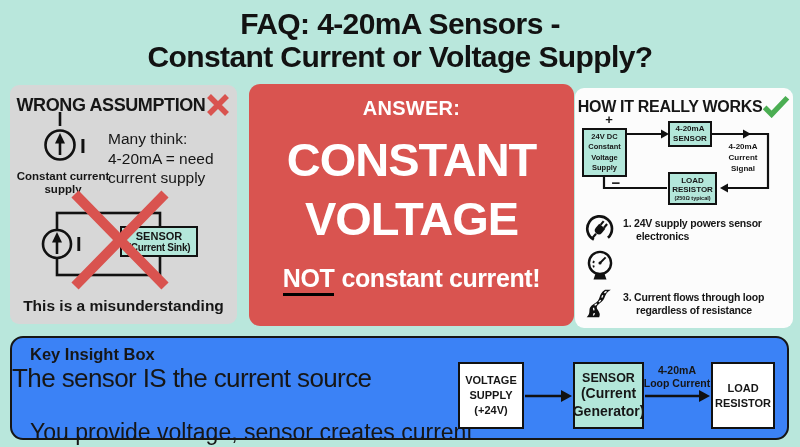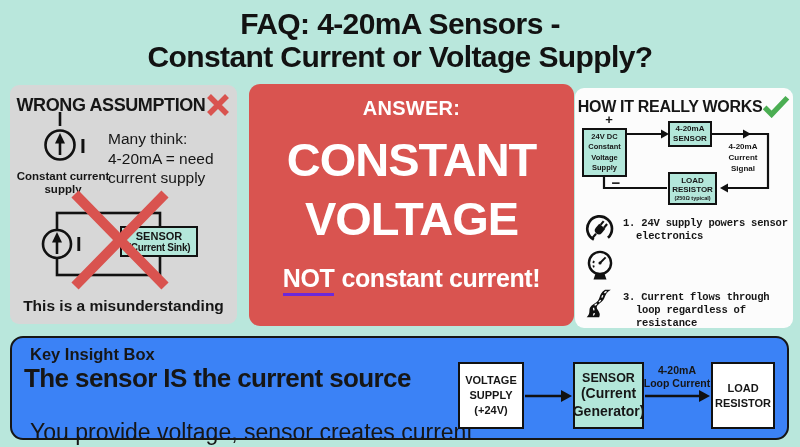--- a/index.html
+++ b/index.html
@@ -42,21 +42,21 @@
 
   
   .ap-heading { position: absolute; top: 13px; left: 0; width: 100%;
     text-align: center; color: #fff; font-size: 20px; font-weight: 700; letter-spacing: 0.3px; }
   .ap-big1 { position: absolute; top: 48px; left: 0; width: 100%;
     text-align: center; color: #fff; font-size: 47px; font-weight: 700; letter-spacing: -1px; }
   .ap-big2 { position: absolute; top: 107px; left: 0; width: 100%;
     text-align: center; color: #fff; font-size: 47px; font-weight: 700; letter-spacing: -1px; }
   .ap-note { position: absolute; top: 180px; left: 0; width: 100%;
     text-align: center; color: #fff; font-size: 25px; font-weight: 700; letter-spacing: -0.4px; }
-  .ap-note .em { border-bottom: 3px solid #6d28d9; padding-bottom: 1px; margin-right: 7px; }
+  .ap-note .em { border-bottom: 3px solid #000000; padding-bottom: 1px; margin-right: 7px; }
 
   
   .wk-title { position: absolute; top: 7px; left: 0; width: 100%;
     display: flex; justify-content: center; align-items: center; 
     font-size: 16px; font-weight: 700; letter-spacing: -0.3px; }
   .wk-diagram { position: absolute; left: 0; top: 24px; width: 218px; height: 102px; }
   .wk-wires { position: absolute; left: 0; top: 0; }
   .dg-box { position: absolute; background: #b3e7da; border: 2px solid #111;
     display: flex; flex-direction: column; justify-content: center; align-items: center;
     text-align: center; font-weight: 700; }
@@ -65,27 +65,27 @@
   .dg-load   { left: 93px; top: 60px; width: 49px; height: 33px; font-size: 8px; line-height: 1.2; }
   .dg-load .tiny { font-size: 5.5px; }
   .dg-plus  { position: absolute; left: 24px; top: 0;  width: 20px; text-align: center; font-size: 13px; font-weight: 700; }
   .dg-minus { position: absolute; left: 31px; top: 62px; width: 20px; text-align: center; font-size: 15px; font-weight: 700; }
   .dg-signal { position: absolute; left: 146px; top: 30px; width: 44px;
     text-align: center; font-size: 8px; font-weight: 700; line-height: 1.35; }
   .wk-list { position: absolute; left: 10px; top: 126px; width: 203px; }
   .wk-item { display: flex; gap: 8px; margin-bottom: 6px; align-items: flex-start; }
   .wk-item .icon { flex: 0 0 30px; }
   .wk-item .txt { font-size: 10.5px; font-weight: 700; line-height: 1.25;
-    letter-spacing: -0.2px; padding-left: 13px; text-indent: -13px; padding-top: 3px; font-family: Liberation Mono, monospace; }
+    letter-spacing: -0.2px; padding-left: 13px; text-indent: -13px; padding-top: 3px; }
 
   
   .insight { position: absolute; left: 10px; top: 336px; width: 779px; height: 104px;
     background: #3b82f6; border: 2.5px solid #161616; border-radius: 13px; }
   .ib-kicker   { position: absolute; left: 18px; top: 7px;  font-size: 16.5px; font-weight: 700; }
-  .ib-headline { position: absolute; left: 12px; top: 25px; font-size: 26px; font-weight: 700; letter-spacing: -0.6px; }
+  .ib-headline { position: absolute; left: 0; top: 25px; font-size: 26px; font-weight: 400; letter-spacing: -0.6px; }
   .ib-subline  { position: absolute; left: 18px; top: 53px; font-size: 23px; margin-top: 28px; }
   .fl-box { position: absolute; border: 2.5px solid #111; background: #fff;
     display: flex; flex-direction: column; justify-content: center; align-items: center;
     text-align: center; font-weight: 700; }
   .fl-supply { left: 446px; top: 24px; width: 66px; height: 67px; font-size: 11px; line-height: 1.35; }
   .fl-sensor { left: 561px; top: 24px; width: 71px; height: 67px; background: #b3e7da; }
   .fl-sensor .t  { font-size: 12.5px; }
   .fl-sensor .s  { font-size: 14px; line-height: 1.25; }
   .fl-load   { left: 699px; top: 24px; width: 64px; height: 67px; font-size: 11px; line-height: 1.35; }
   .fl-arrow1 { position: absolute; left: 513px; top: 51px; }

